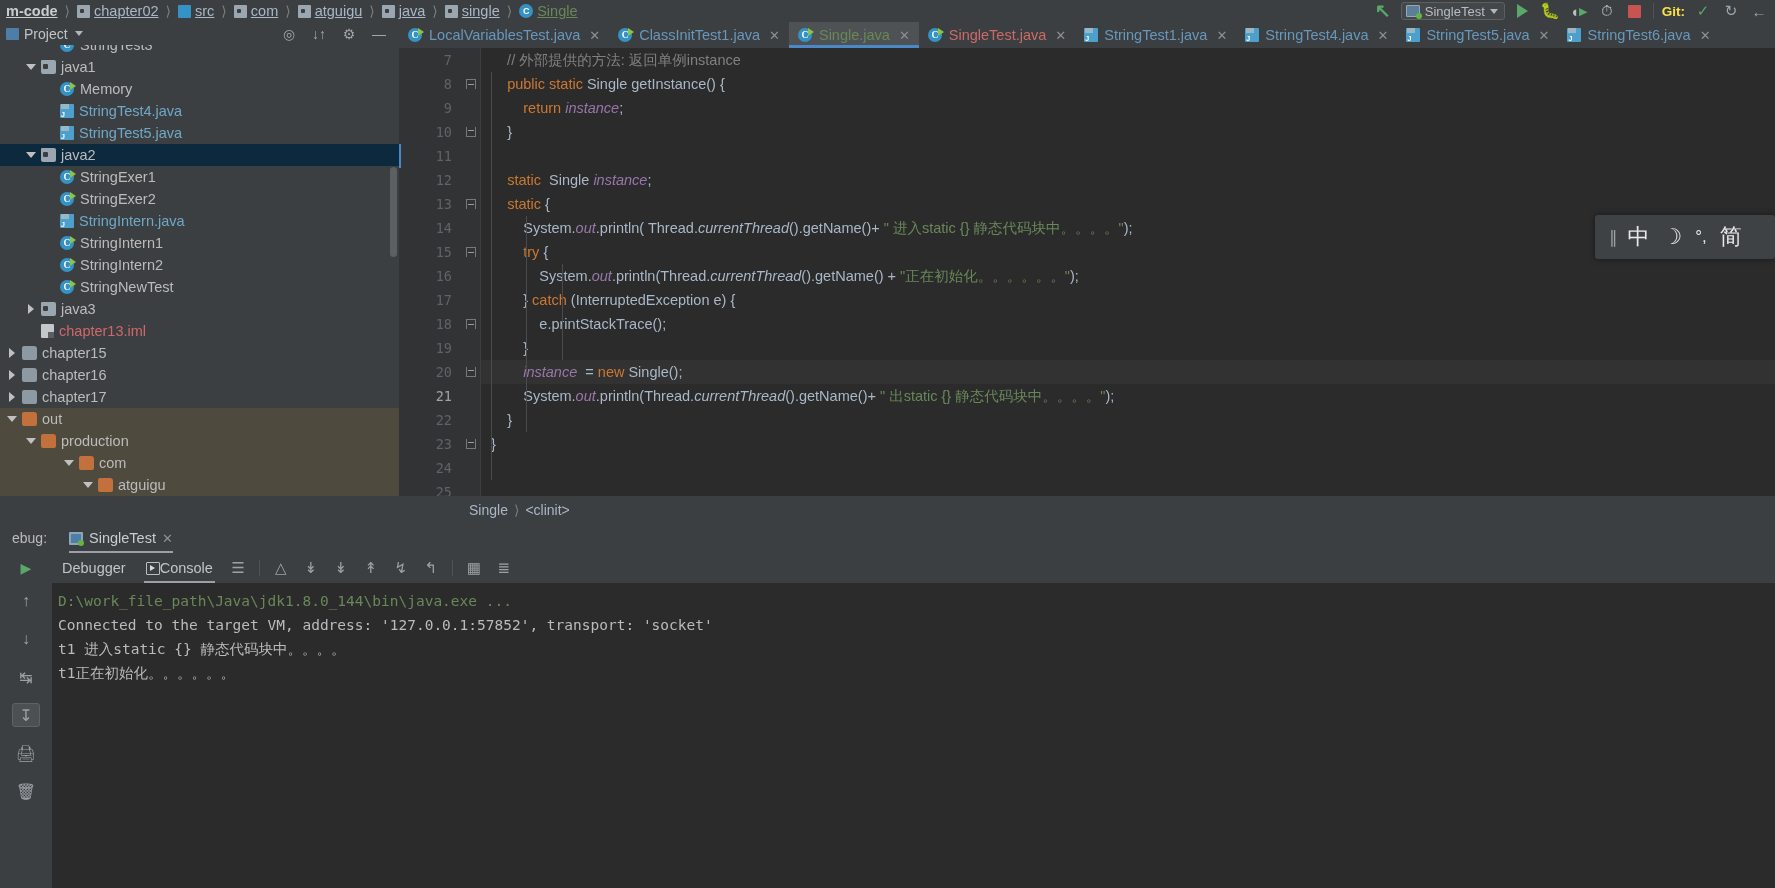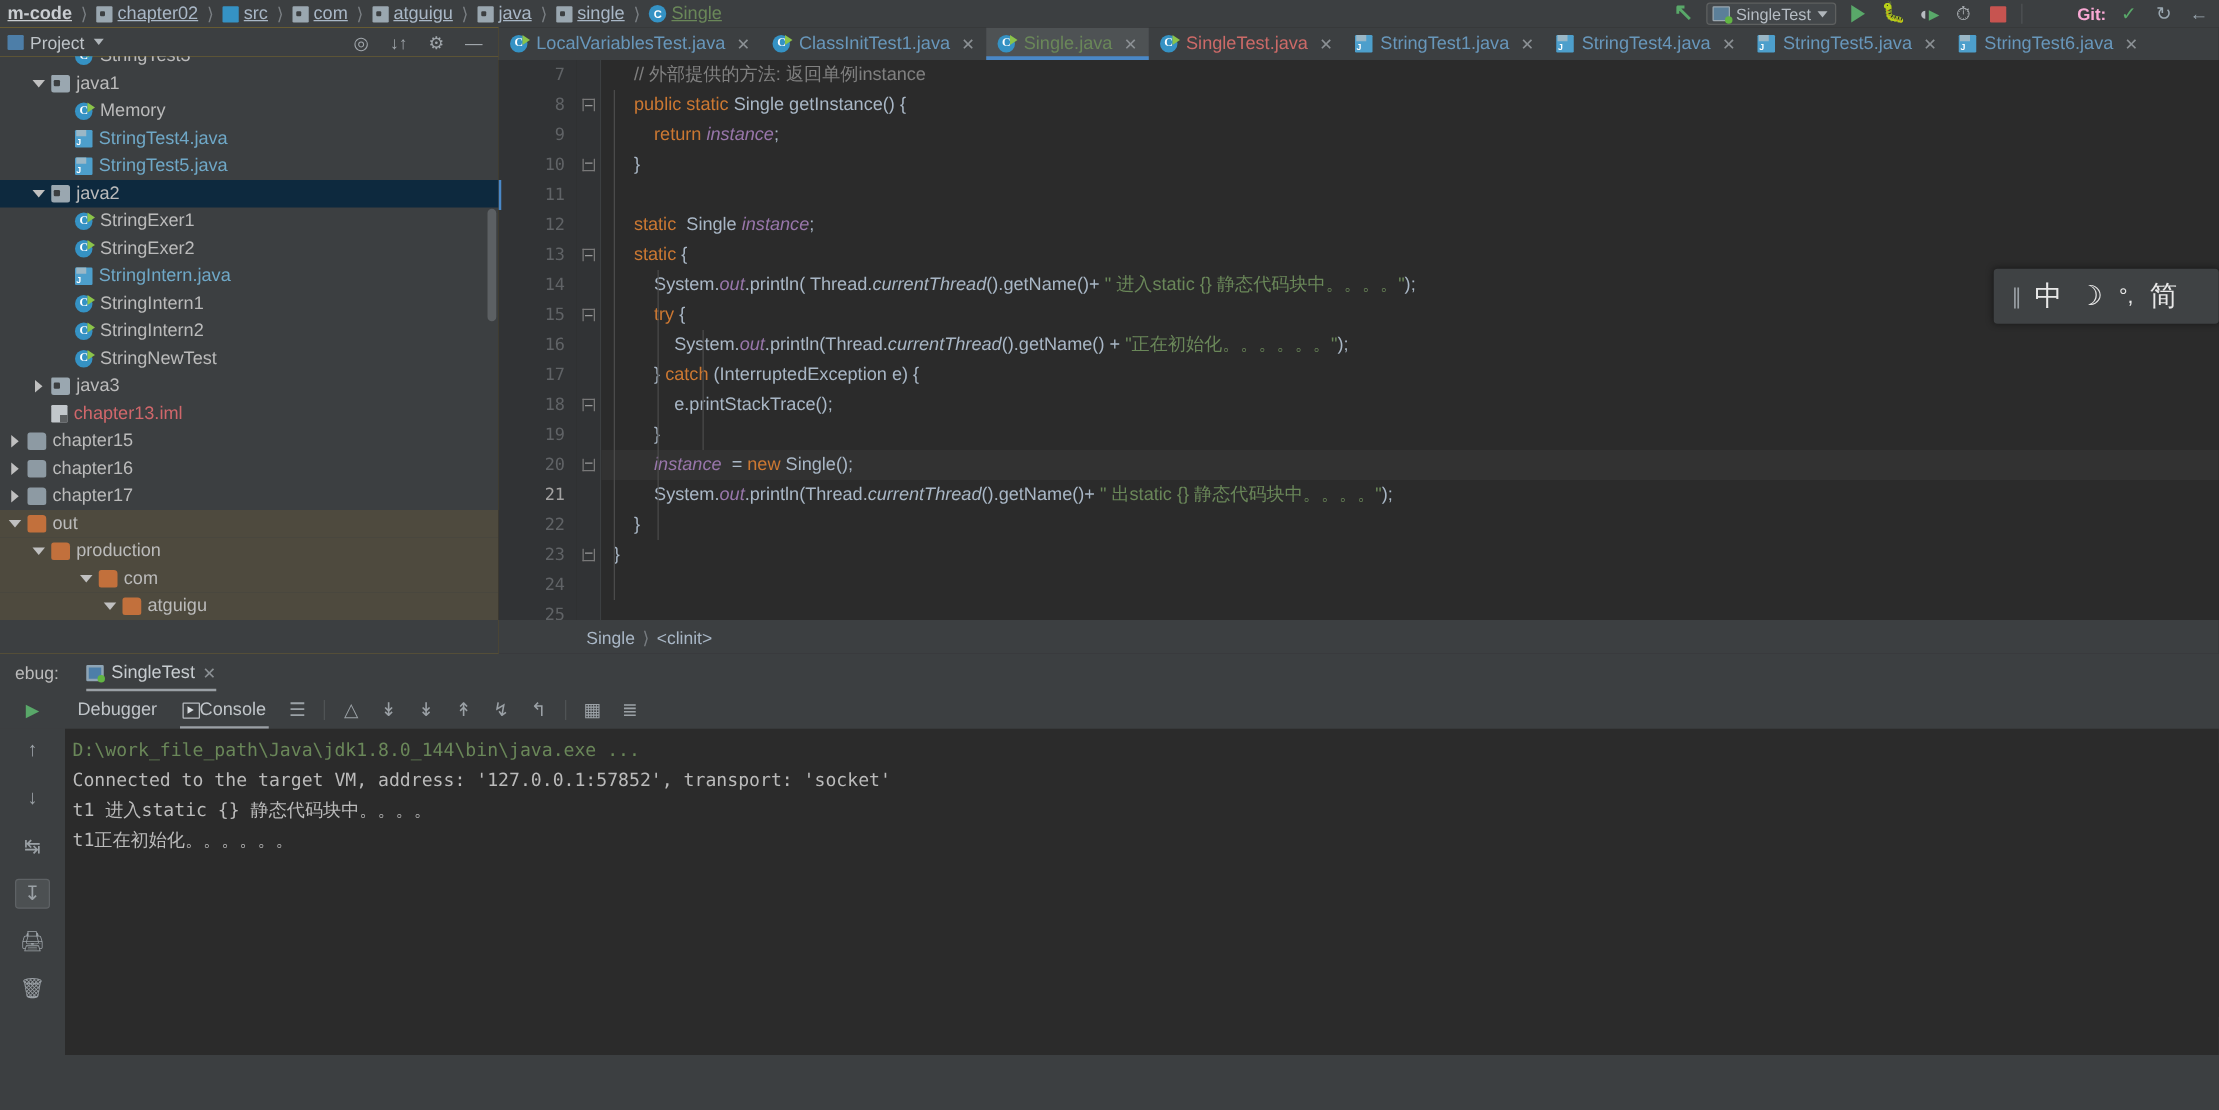--- a/index.html
+++ b/index.html
@@ -25,21 +25,21 @@
   #toolbar-right { position:absolute; right:0; top:0; height:22px; display:flex; align-items:center; gap:8px; padding-right:6px;}
   .tb-btn { width:20px; height:20px; display:flex; align-items:center; justify-content:center; position:relative;}
   .runcfg { display:flex; align-items:center; gap:5px; height:18px; border:1px solid #5e6060;
             border-radius:3px; padding:0 6px 0 4px; background:#43474a; }
   .runcfg .rtext { color:#b6bdc4; font-size:13px;}
   .chev { width:0;height:0;border-left:4px solid transparent;border-right:4px solid transparent;
           border-top:5px solid #b0b6bb; }
   .tri-green { width:0;height:0;border-left:11px solid #59a869; border-top:7px solid transparent; border-bottom:7px solid transparent;}
   .stop-sq { width:13px;height:13px;background:#c75450;border-radius:1px;}
   .vdiv { width:1px; height:16px; background:#4f5355; }
-  .git-label { color:#f9a8d4; font-size:13.5px; font-weight:bold;margin-left:36px;}
+  .git-label { color:#fde047; font-size:13.5px; font-weight:bold;}
   .chk { color:#59a869; font-size:15px;}
   .upd-arrow { color:#9aa7b0; font-size:15px;}
 
   
   #sidebar { position:absolute; left:0; top:22px; width:399px; height:501px; background:#eab308; }
   #sb-header { height:23px; display:flex; align-items:center; padding:0 6px 0 6px;
                background:#3c3f41; }
   #sb-header .sb-title { color:#bfc4c8; font-size:14px; margin-left:5px;}
   #sb-header .sb-icons { margin-left:auto; display:flex; align-items:center; gap:14px; padding-right:6px;}
   .sb-ic { color:#a0a6ab; font-size:14px; width:16px; text-align:center;}
@@ -143,21 +143,21 @@
                 border-bottom:3.5px solid transparent;}
   .tool-ic { width:30px; height:30px; display:flex; align-items:center; justify-content:center;
              color:#9ba1a6; font-size:15px;}
 
   #dbg-left { position:absolute; left:0; top:60px; width:52px; height:305px; background:#3c3f41;
               display:flex; flex-direction:column; align-items:center; padding-top:6px; gap:14px;}
   .lbtn { width:28px;height:24px; display:flex; align-items:center; justify-content:center;
           color:#9ba1a6; font-size:16px; position:relative;}
   .lbtn.sel { background:#4c5052; border:1px solid #5e6265; border-radius:3px;}
 
-  #console { position:absolute; left:52px; top:60px; width:1723px; height:261px; background:#2b2b2b;
+  #console { position:absolute; left:52px; top:60px; width:1723px; height:305px; background:#2b2b2b;
              padding:6px 0 0 6px; font-family:"DejaVu Sans Mono", monospace; font-size:14.5px; }
   .coline { height:24px; line-height:24px; color:#bbbbbb; white-space:pre;}
   .coline.path { color:#6a8759;}
 </style>
 </head>
 <body>
 
 <div id="topbar">
   <div class="crumb bold">
     <span class="ctext">m-code</span>

